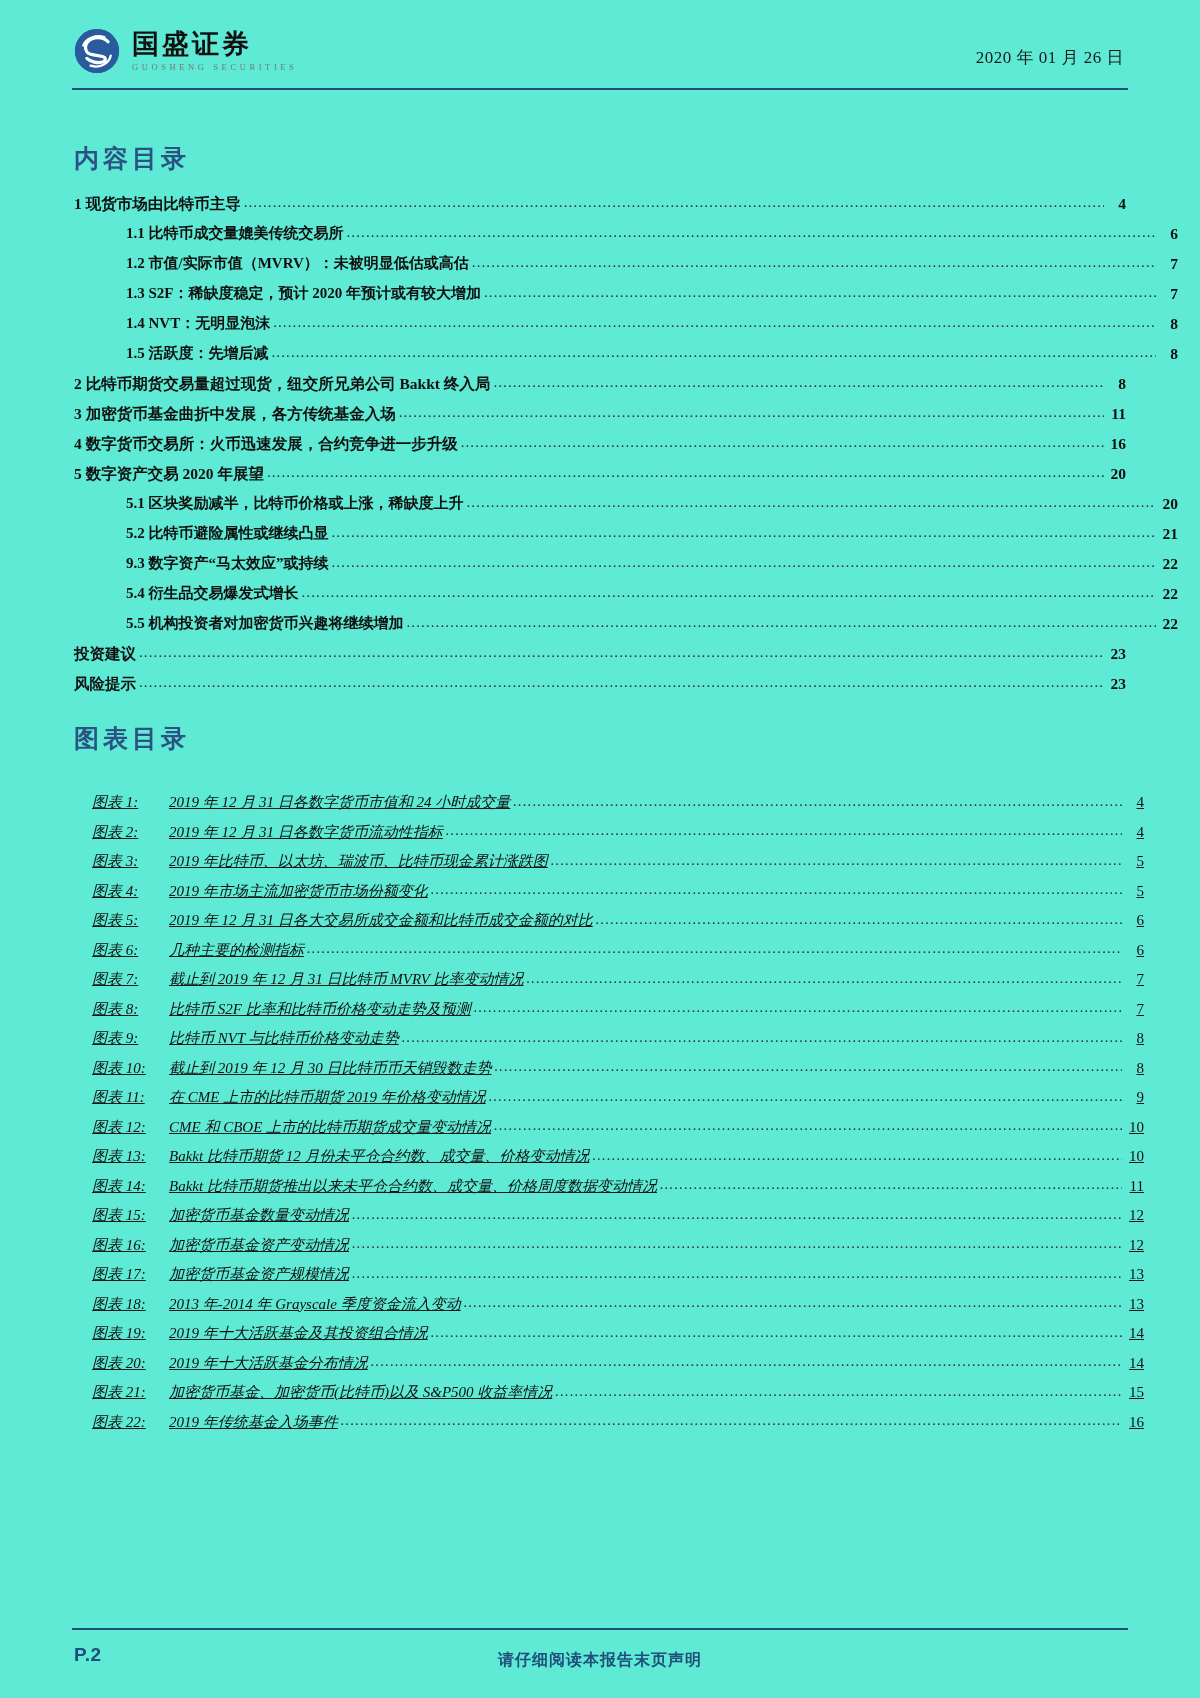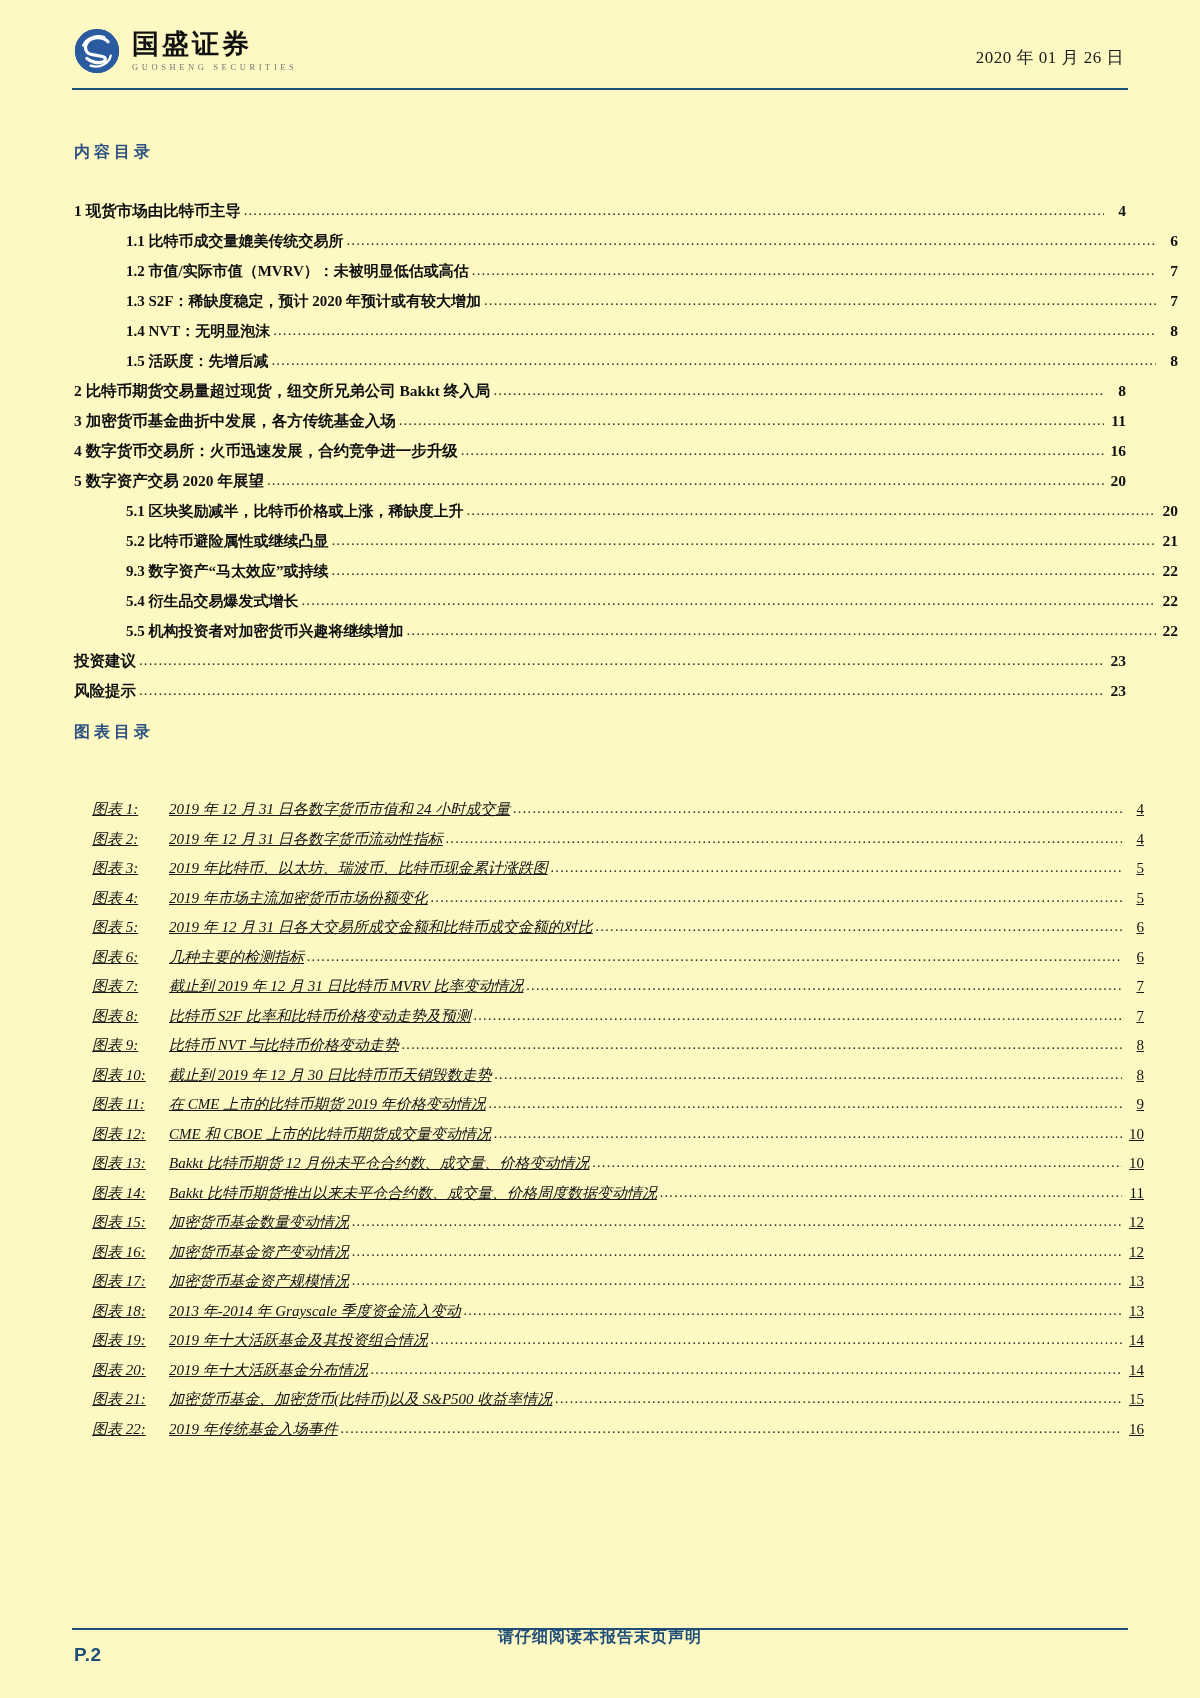--- a/index.html
+++ b/index.html
@@ -10,21 +10,21 @@
   }
   body {
     font-family: "Liberation Serif", "DejaVu Serif", serif;
     color: #1a1a1a;
   }
   .page {
     position: relative;
     width: 1200px;
     height: 1698px;
     margin: 0 auto;
-    background: #fef9c3;
+    background: #5eead4;
     box-sizing: border-box;
     overflow: hidden;
   }
 
   
   .header {
     position: absolute;
     left: 0; right: 0; top: 0;
     height: 95px;
   }
@@ -80,42 +80,42 @@
     letter-spacing: 0.5px;
     white-space: nowrap;
   }
 
   
   .section-title {
     position: absolute;
     left: 74px;
     font-family: "Liberation Serif", "DejaVu Serif", serif;
     font-weight: bold;
-    font-size: 16px;
+    font-size: 25px;
     color: #2b5282;
     letter-spacing: 4px;
   }
   #content-title { top: 142px; }
   #figure-title  { top: 722px; }
 
   
   .toc-list {
     position: absolute;
     left: 74px;
     width: 1052px;
     list-style: none;
     margin: 0;
     padding: 0;
   }
   #content-list { top: 196px; }
   #figure-list  { top: 795px; text-decoration: underline; }
 
   .toc-row {
     display: flex;
-    align-items: center;
+    align-items: flex-start;
     width: 100%;
     font-size: 15.5px;
     line-height: 1;
     color: #101010;
     white-space: nowrap;
   }
   #content-list .toc-row { height: 30px; }
   #figure-list  .toc-row { height: 29.5px; }
 
   .toc-row .lbl {
@@ -180,21 +180,21 @@
     bottom: 32px;
     font-family: "Liberation Sans", "DejaVu Sans", sans-serif;
     font-weight: bold;
     font-size: 19px;
     color: #1f4e79;
     letter-spacing: 0.5px;
   }
   .footer-note {
     position: absolute;
     left: 0; right: 0;
-    bottom: 50px;
+    bottom: 27px;
     text-align: center;
     font-family: "Liberation Serif", "DejaVu Serif", serif;
     font-weight: bold;
     font-size: 16px;
     color: #1f4e79;
     letter-spacing: 1px;
   }
 </style>
 </head>
 <body>

